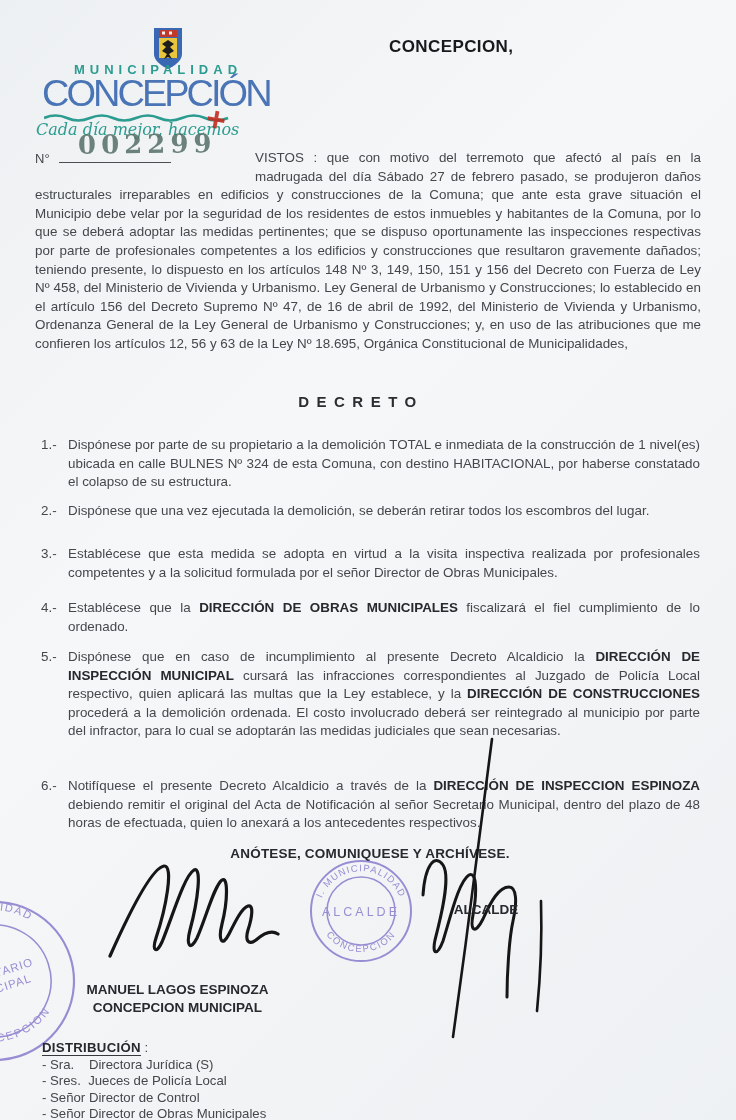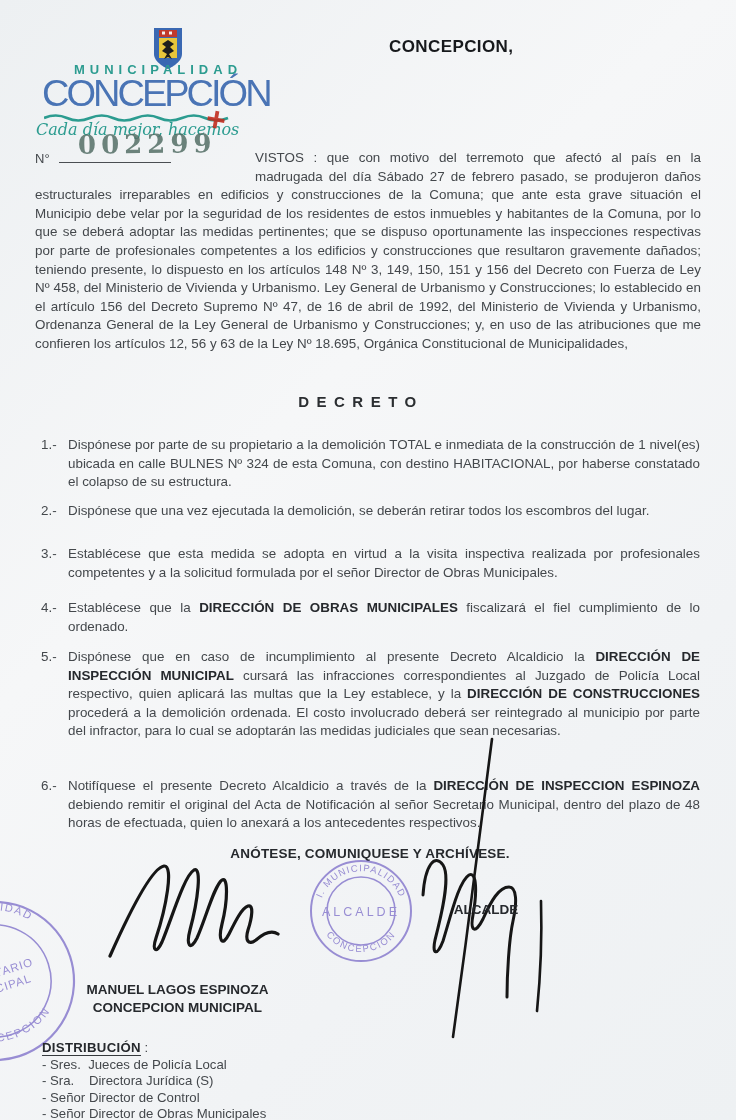--- a/index.html
+++ b/index.html
@@ -150,19 +150,19 @@
   <div class="abs sig-right sig-name">
     <div>ALCALDE</div>
   </div>
   <div class="abs sig-left sig-name">
     <div>MANUEL LAGOS ESPINOZA</div>
     <div>CONCEPCION MUNICIPAL</div>
   </div>
 
   <div class="abs dist">
     <div><span class="dist-title">DISTRIBUCIÓN</span><span class="dist-colon"> :</span></div>
+    <div class="dist-item">- Sra.    Directora Jurídica (S)</div>
     <div class="dist-item">- Sres.  Jueces de Policía Local</div>
-    <div class="dist-item">- Sra.    Directora Jurídica (S)</div>
     <div class="dist-item">- Señor Director de Control</div>
     <div class="dist-item">- Señor Director de Obras Municipales</div>
   </div>
 
 </div>
 
 </body></html>

